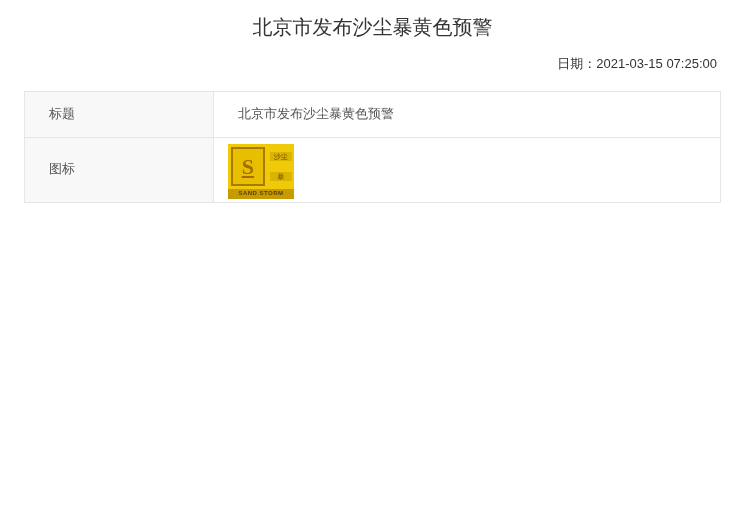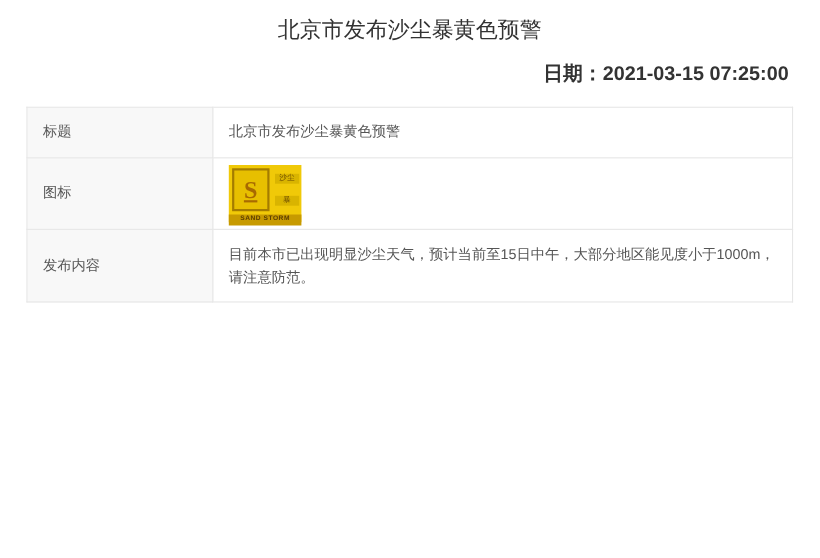--- a/index.html
+++ b/index.html
@@ -17,35 +17,34 @@
   }
   h1.page-title {
     font-size: 20px;
     font-weight: 400;
     text-align: center;
     margin: 6px 0 14px 0;
     color: #333;
   }
   .date-line {
     text-align: right;
-    font-size: 18px;
+    font-size: 13px;
     color: #333;
     margin-bottom: 18px;
     padding-right: 4px;
-    font-weight: bold;
   }
   table.info {
     width: 100%;
     border-collapse: collapse;
     table-layout: fixed;
   }
   table.info th,
   table.info td {
     border: 1px solid #e6e6e6;
-    padding: 12px 14px;
+    padding: 12px 24px;
     text-align: left;
     vertical-align: middle;
     font-weight: 400;
     font-size: 13px;
     color: #555;
     line-height: 1.6;
   }
   table.info th {
     width: 140px;
     background: #f8f8f8;
@@ -141,20 +140,16 @@
                 <div>沙尘</div>
                 <div>暴</div>
               </div>
             </div>
             <div class="bottom">
                 <span>SAND STORM</span>
               </div>
           </div>
         </td>
       </tr>
-      <tr>
-        <th>发布内容</th>
-        <td>目前本市已出现明显沙尘天气，预计当前至15日中午，大部分地区能见度小于1000m，请注意防范。</td>
-      </tr>
     </tbody>
   </table>
 
 </div>
 
 </body></html>

